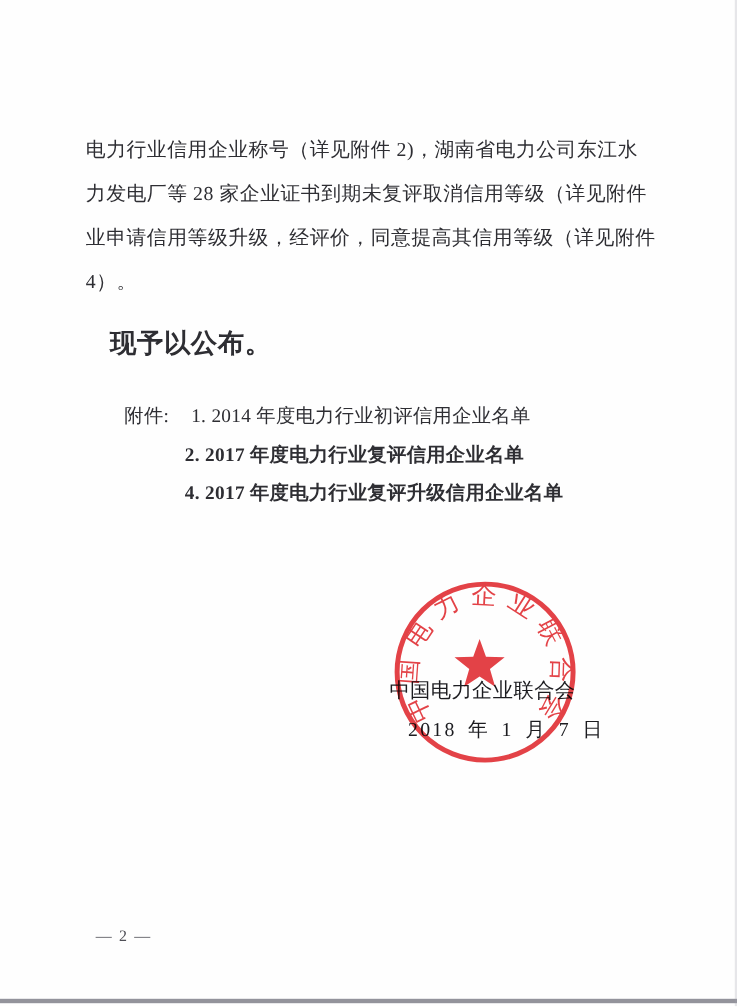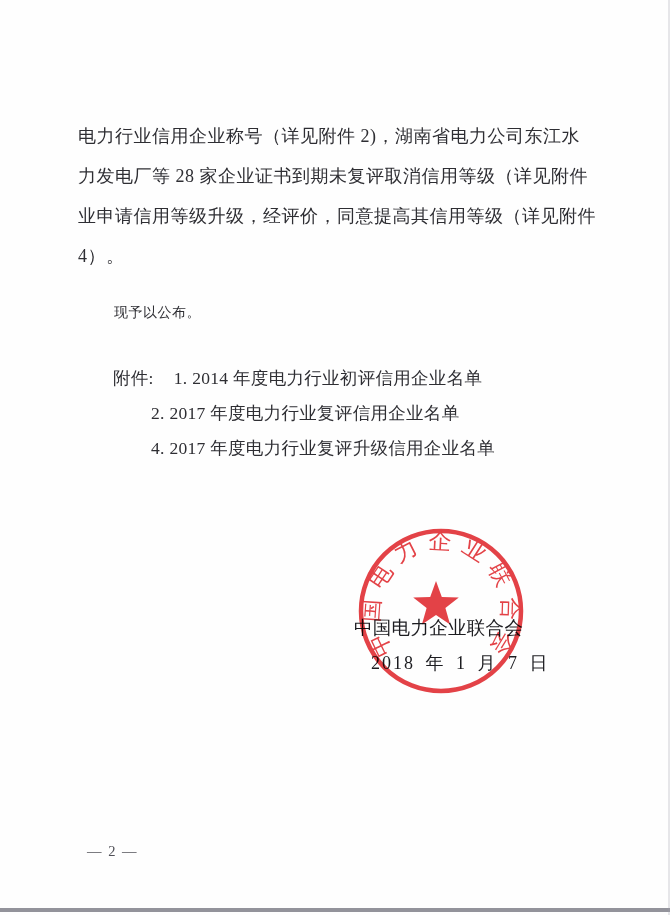--- a/index.html
+++ b/index.html
@@ -25,36 +25,37 @@
     position: absolute;
     left: 78px;
     top: 116px;
     width: 526px;
     font-size: 18px;
     line-height: 40px;
     letter-spacing: 0.5px;
   }
   .announce {
     position: absolute;
-    left: 114px;
+    left: 100px;
     top: 293px;
-    font-size: 14px;
+    font-size: 24px;
     line-height: 40px;
     letter-spacing: 0.5px;
+    font-weight: bold;
   }
   .attach {
     position: absolute;
     left: 113px;
     top: 361px;
     font-size: 17.5px;
     line-height: 35px;
     letter-spacing: 0.3px;
   }
   .attach-label { margin-right: 20px; }
-  .attach-row.indent { margin-left: 38px; }
+  .attach-row.indent { margin-left: 55px; font-weight: bold; }
   .sig-org {
     position: absolute;
     left: 354px;
     top: 615px;
     font-size: 18.5px;
     letter-spacing: 0.3px;
     color: var(--sig-ink);
     z-index: 1;
     white-space: nowrap;
   }

